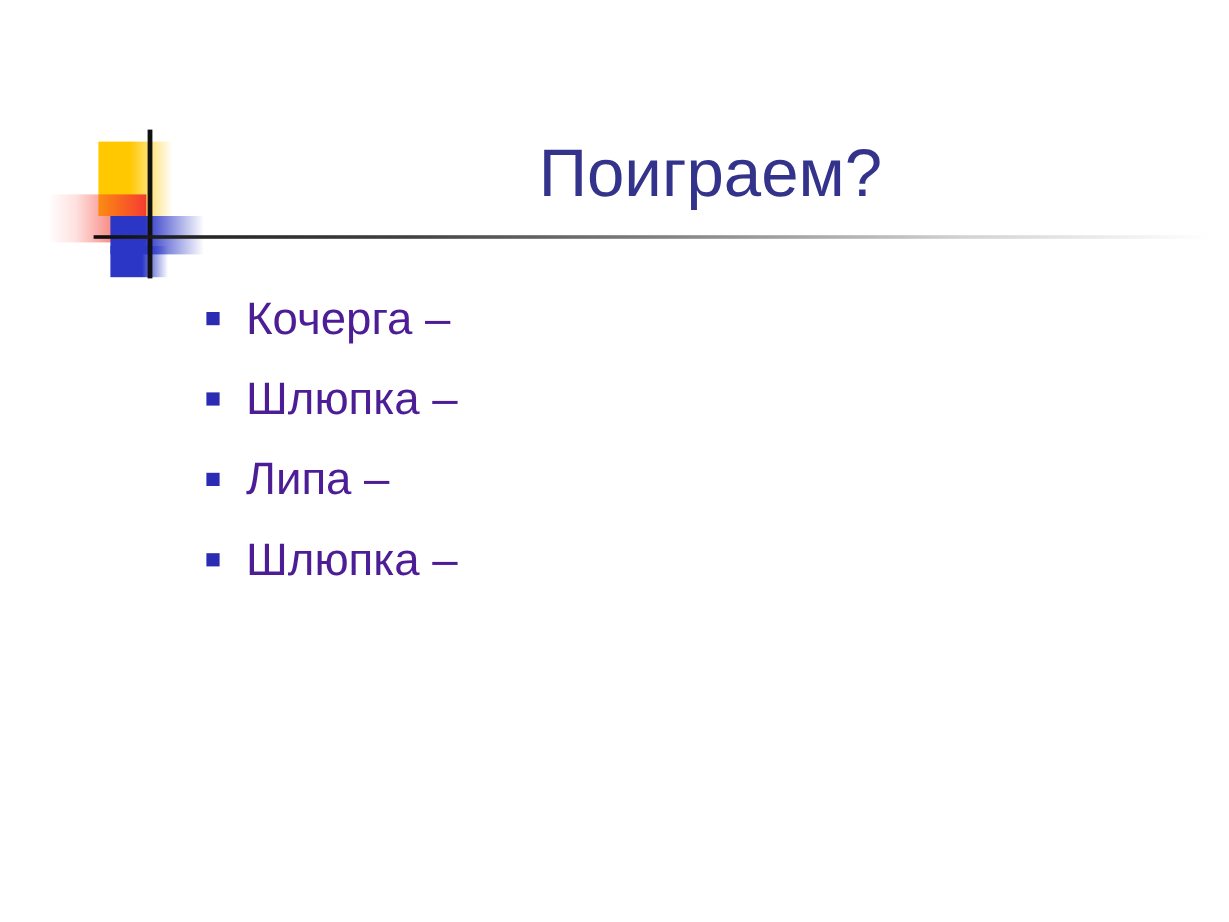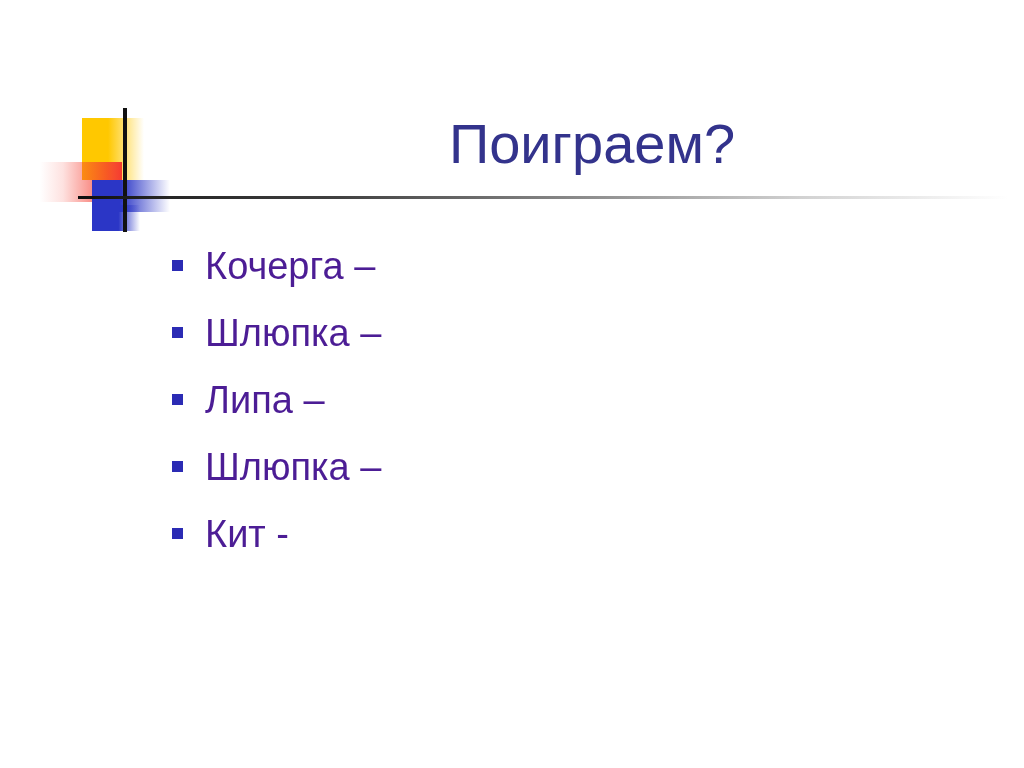--- a/index.html
+++ b/index.html
@@ -160,20 +160,16 @@
     <div class="bullet-row">
       <span class="bullet-marker"></span>
       <span class="bullet-text">Липа –</span>
     </div>
 
     <div class="bullet-row">
       <span class="bullet-marker"></span>
       <span class="bullet-text">Шлюпка –</span>
     </div>
 
-    <div class="bullet-row">
-      <span class="bullet-marker"></span>
-      <span class="bullet-text">Кит -</span>
-    </div>
 
   </div>
 
 </div>
 
 </body></html>

